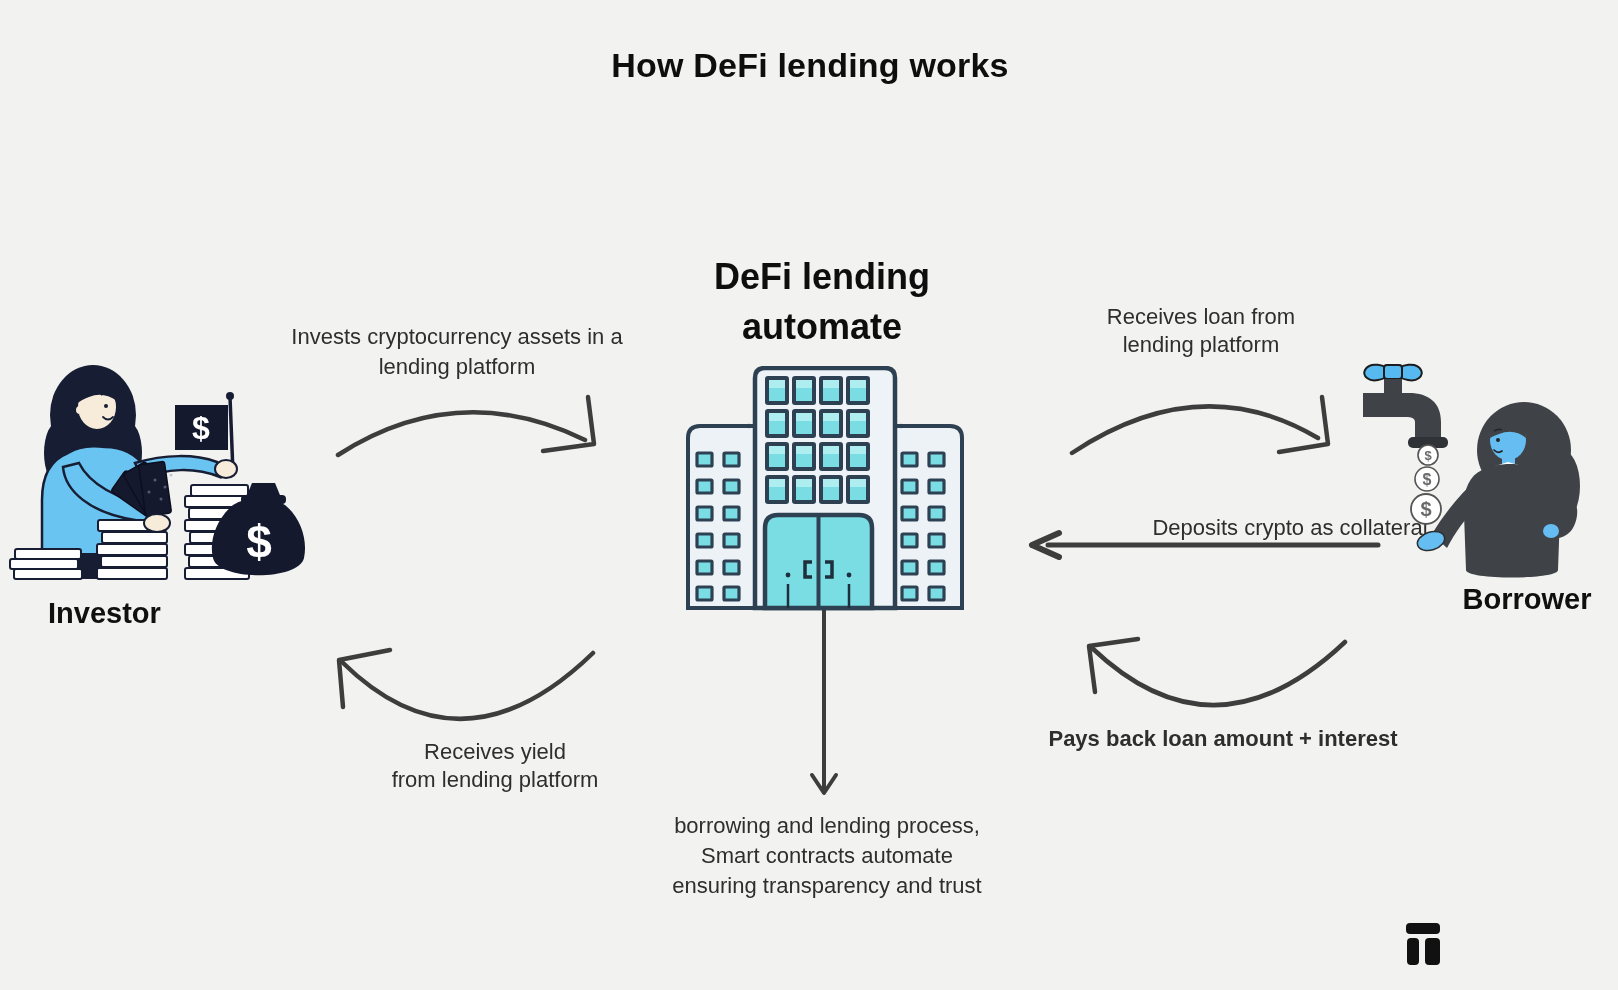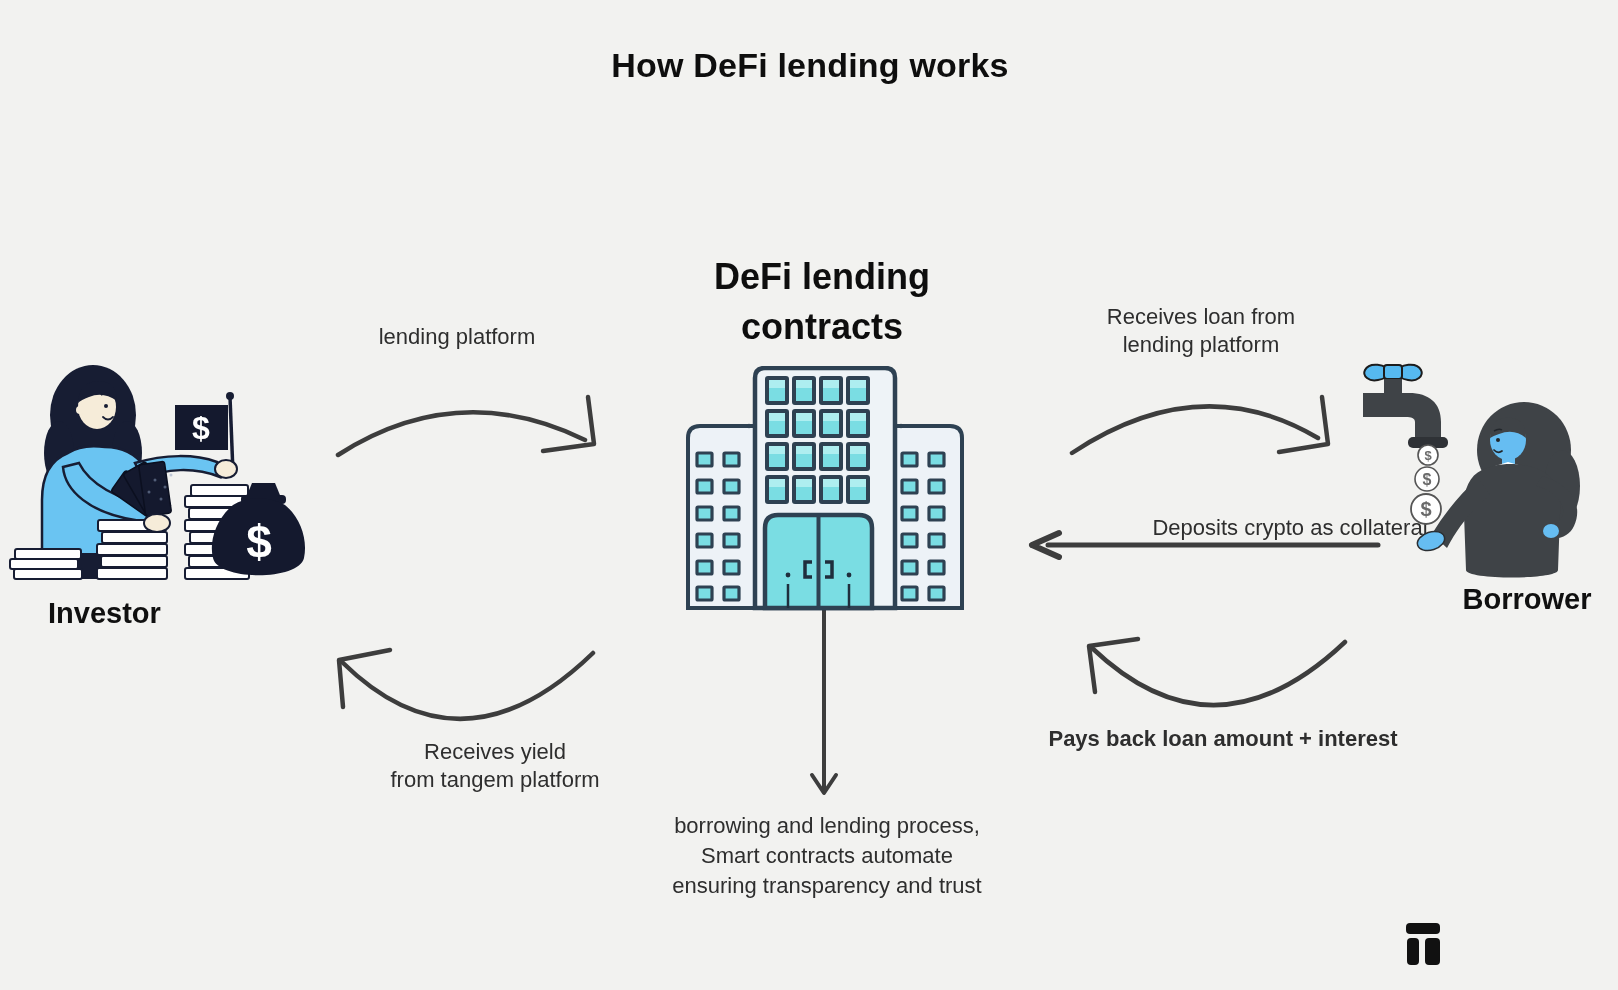--- a/index.html
+++ b/index.html
@@ -28,39 +28,40 @@
 </style>
 </head>
 <body>
 
 <div class="canvas">
 
   <div class="abs ctr title" style="left:810px;top:46px;">How DeFi lending works</div>
 
   <div class="abs ctr platform-heading" style="left:822px;top:252px;">
     <div>DeFi lending</div>
-    <div>contracts</div>
+    <div>automate</div>
   </div>
 
   <div class="abs ctr note" style="left:457px;top:322px;">
+    <div>Invests cryptocurrency assets in a</div>
     <div>lending platform</div>
   </div>
 
   <div class="abs ctr note tight" style="left:1201px;top:303px;">
     <div>Receives loan from</div>
     <div>lending platform</div>
   </div>
 
   <div class="abs ctr note" style="left:1290px;top:513px;">Deposits crypto as collateral</div>
 
   <div class="abs ctr note" style="left:1223px;top:724px;font-weight:bold;">Pays back loan amount + interest</div>
 
   <div class="abs ctr note tight" style="left:447px;top:738px;margin-left:48px;">
     <div>Receives yield</div>
-    <div>from tangem platform</div>
+    <div>from lending platform</div>
   </div>
 
   <div class="abs ctr note" style="left:827px;top:811px;">
     <div>borrowing and lending process,</div>
     <div>Smart contracts automate</div>
     <div>ensuring transparency and trust</div>
   </div>
 
   <div class="abs actor-label" style="left:48px;top:597px;">Investor</div>
   <div class="abs ctr actor-label" style="left:1527px;top:583px;">Borrower</div>

